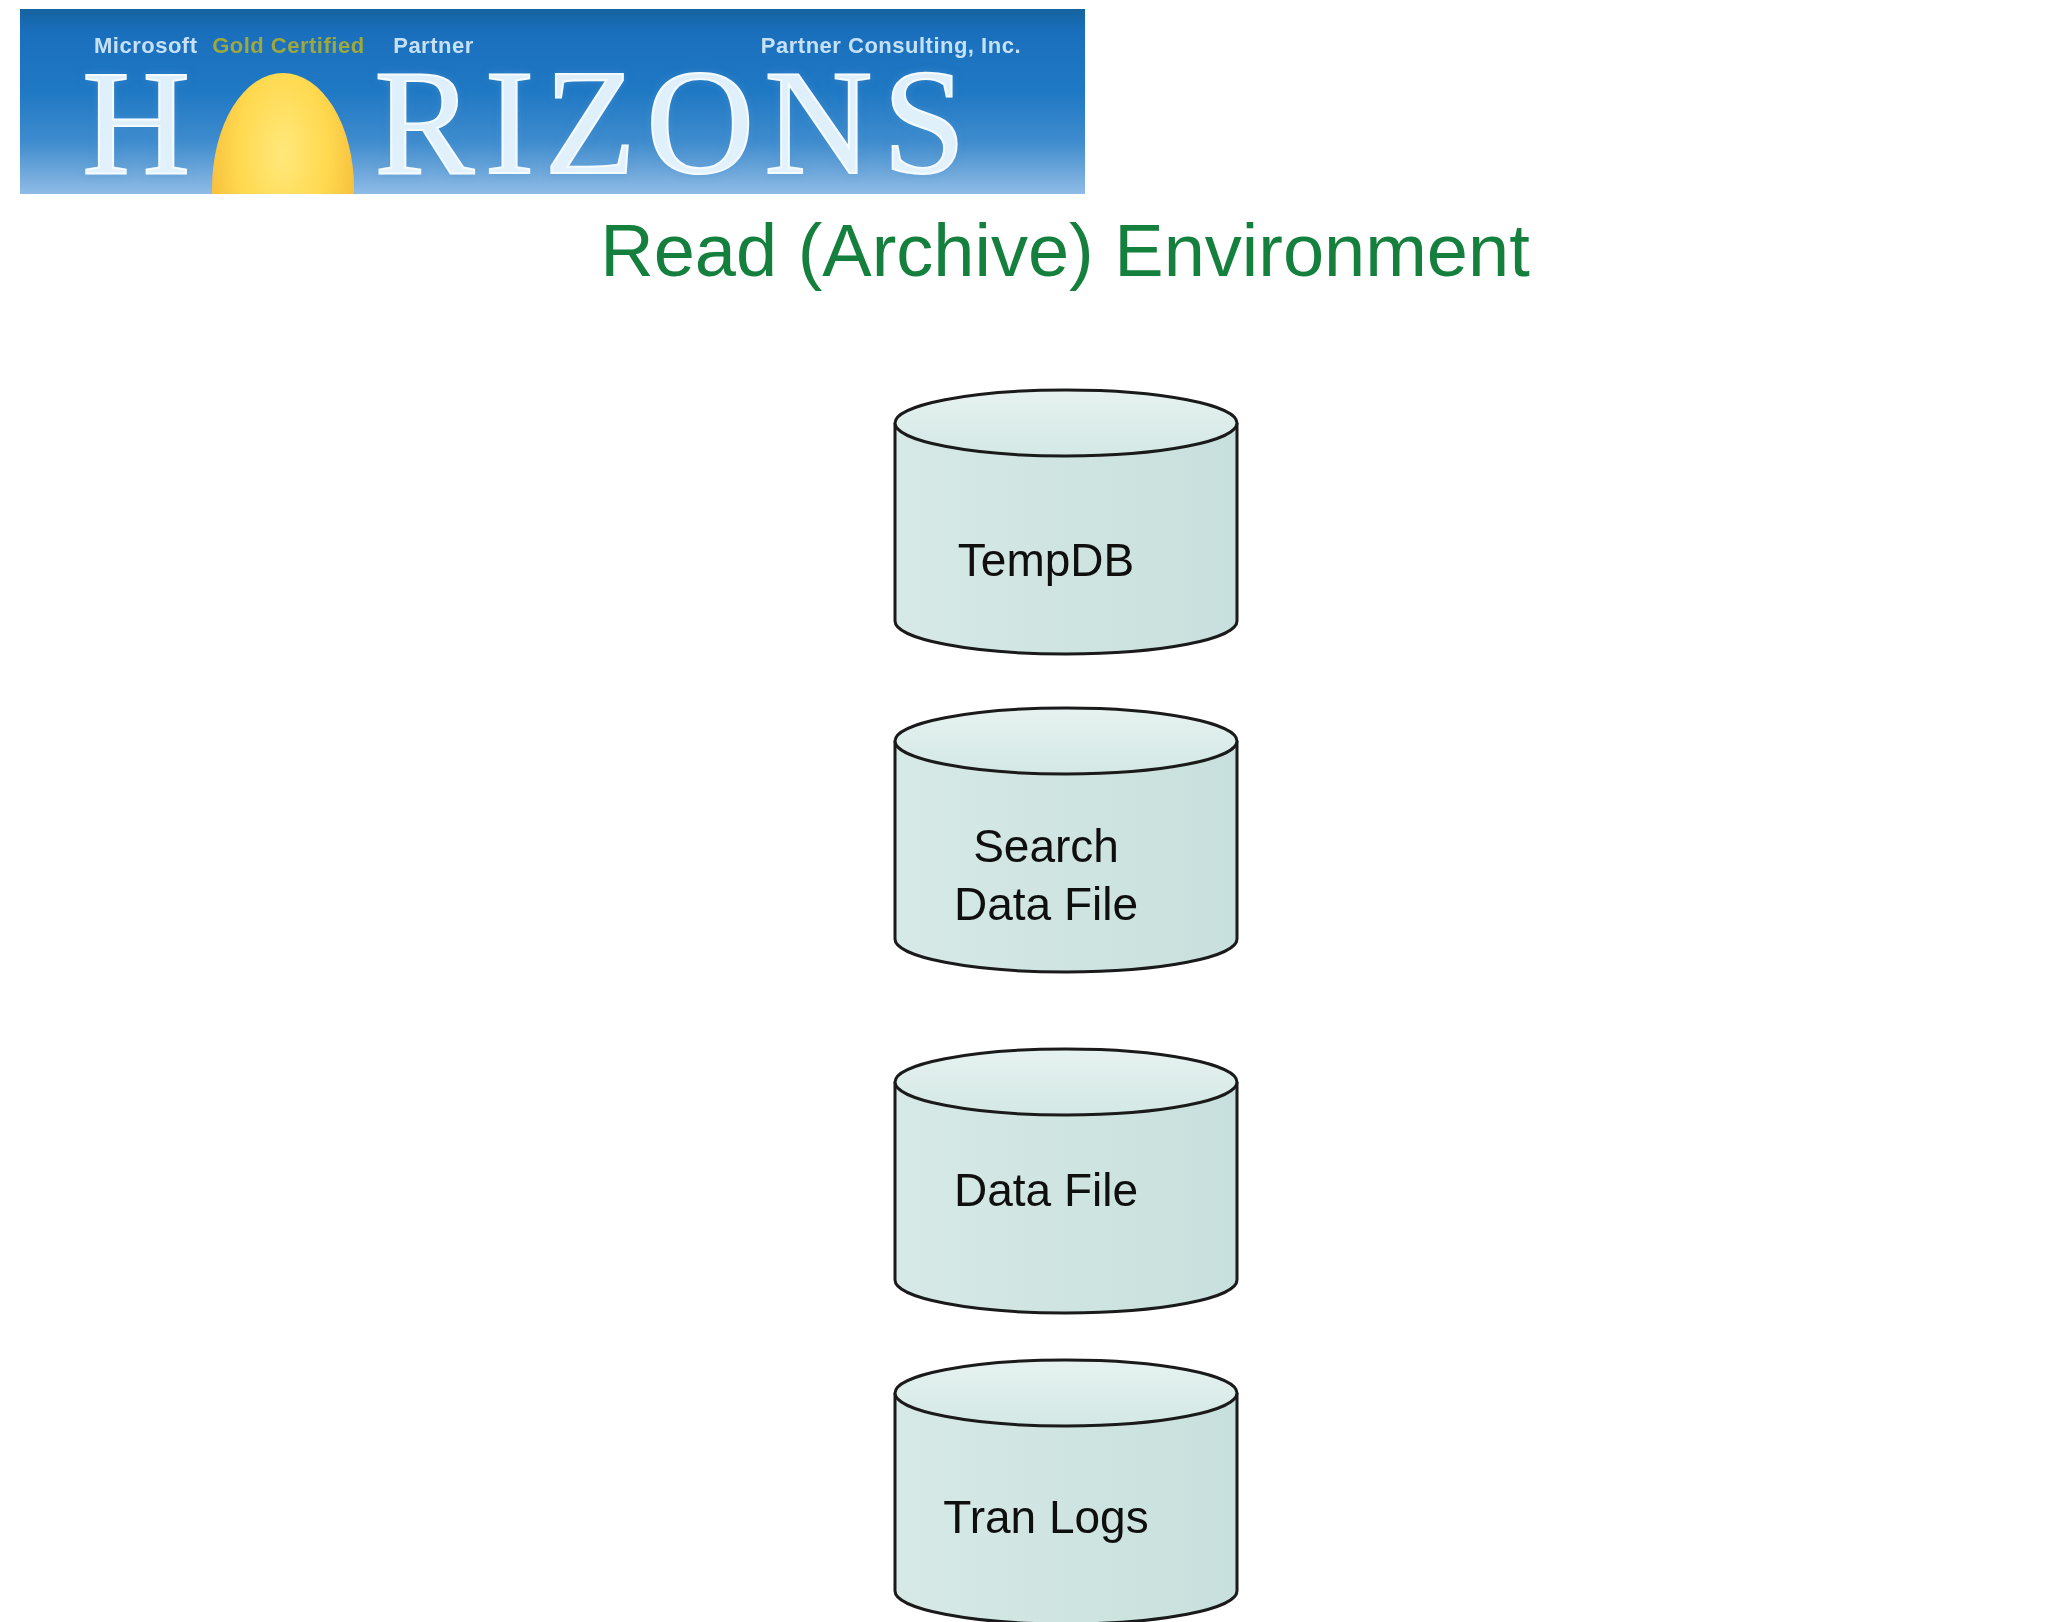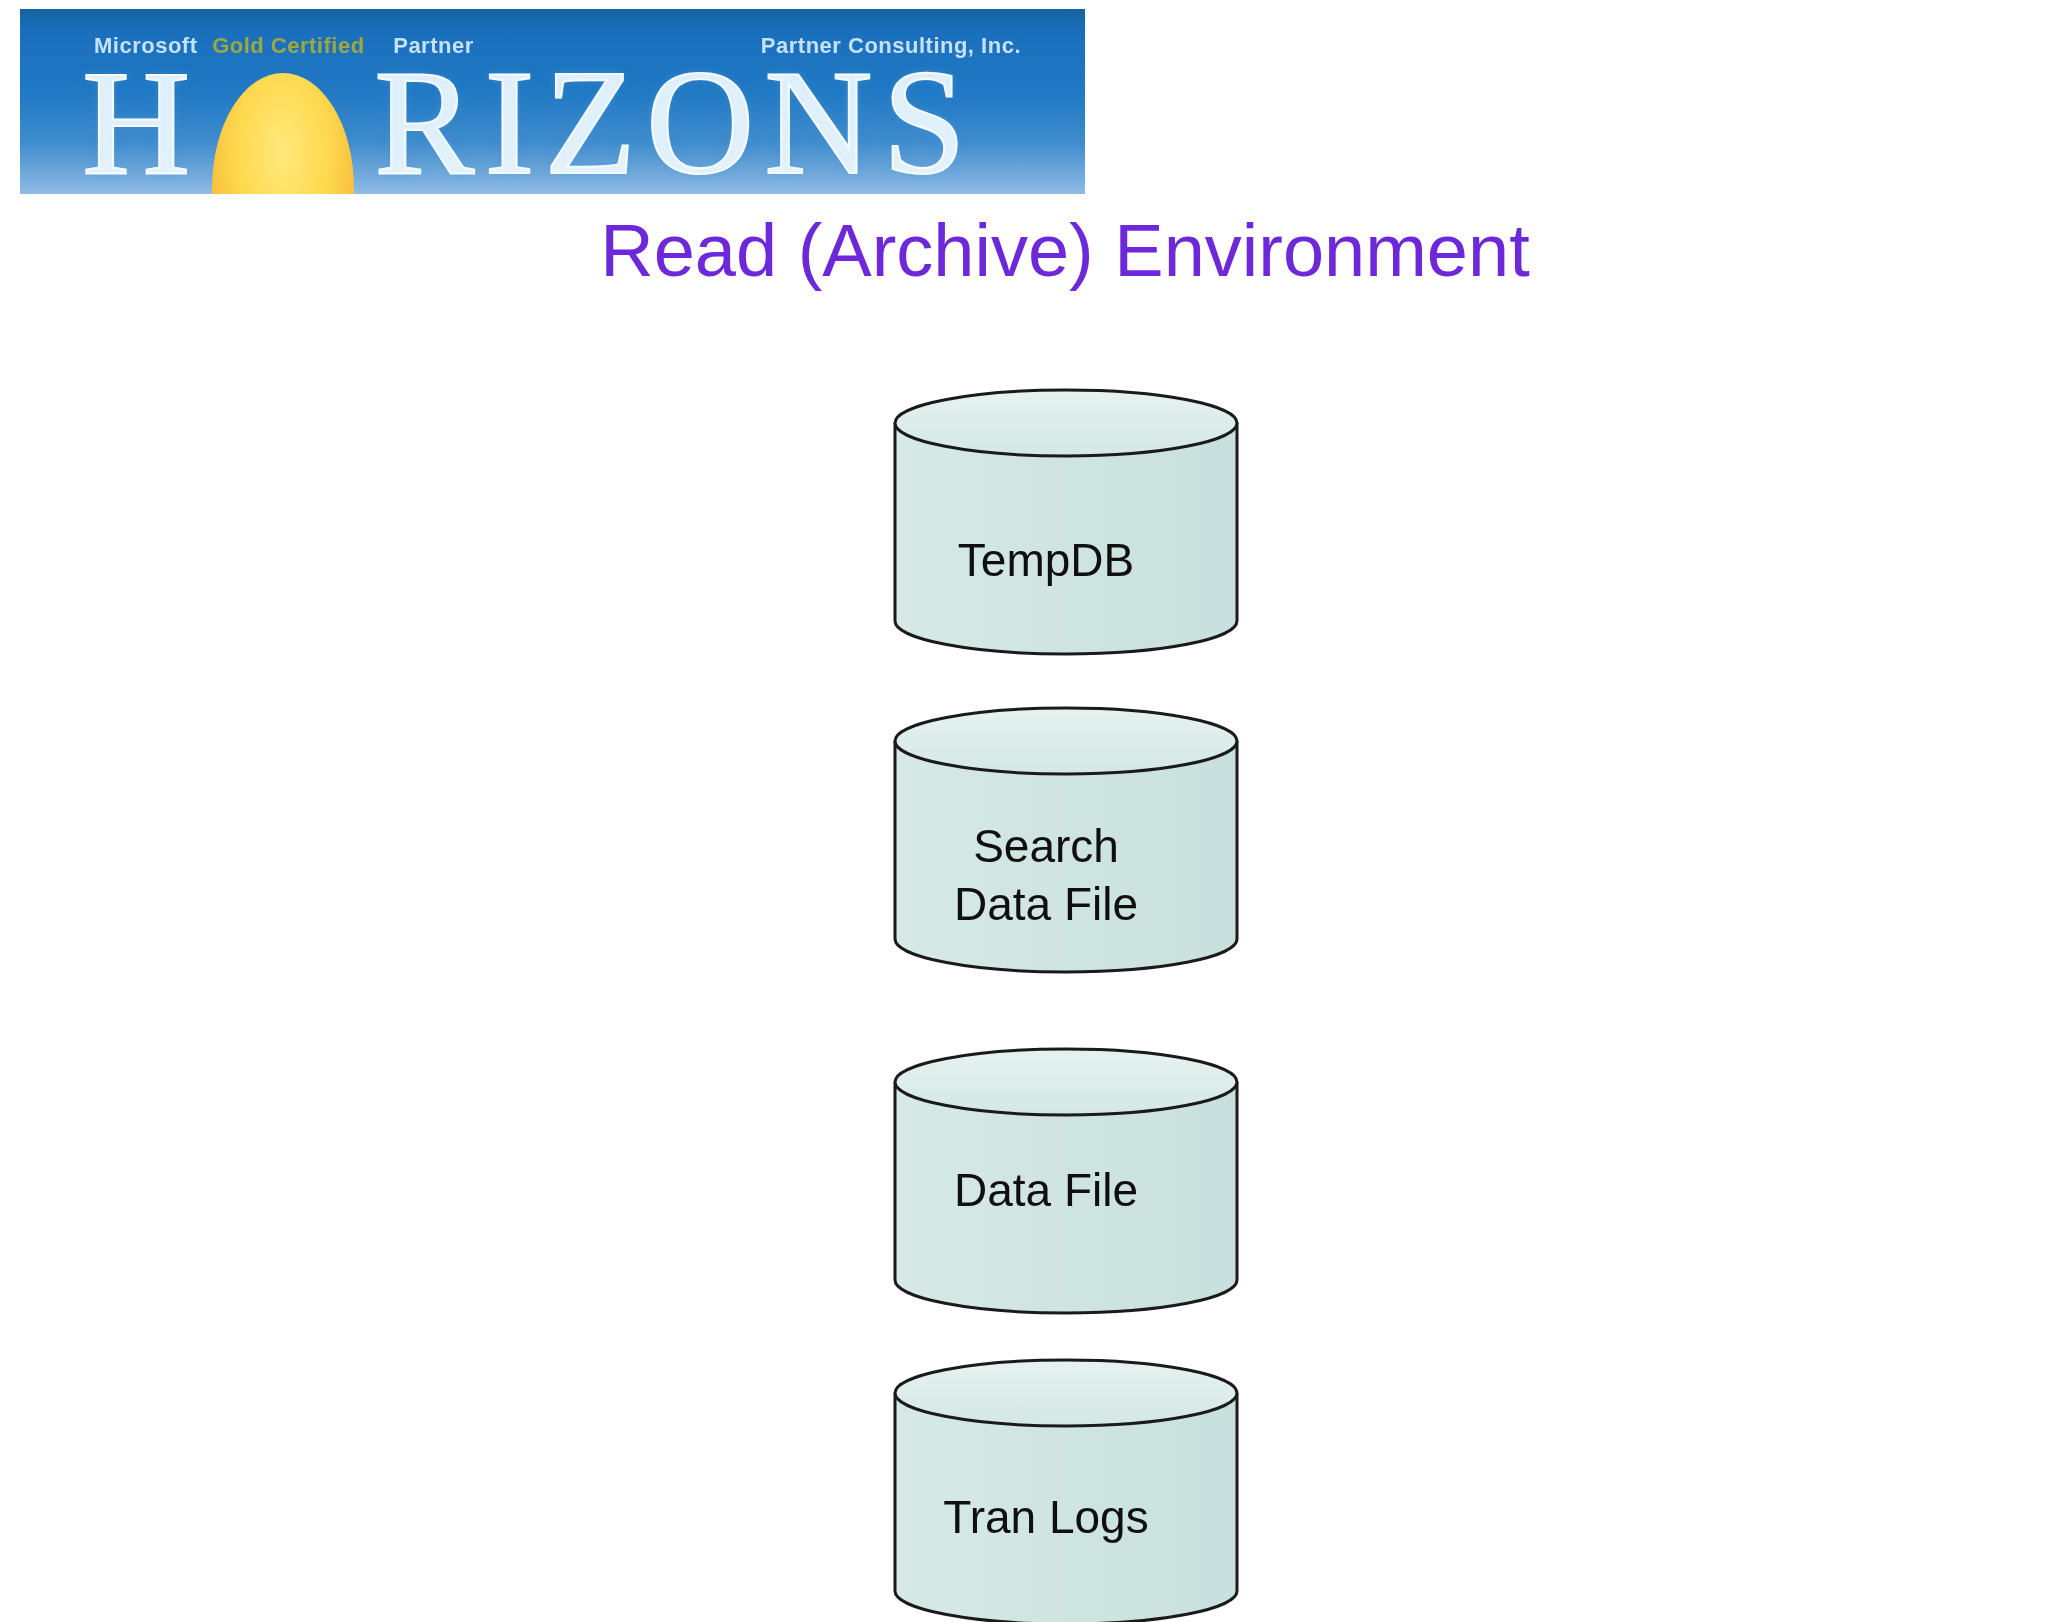--- a/index.html
+++ b/index.html
@@ -73,21 +73,21 @@
   
   .title {
     position: absolute;
     left: 465px;
     top: 208px;
     width: 1200px;
     margin: 0;
     text-align: center;
     font-size: 74px;
     font-weight: normal;
-    color: #6d28d9;
+    color: #15803d;
     letter-spacing: 0px;
     white-space: nowrap;
   }
 
   
   .cylinder {
     position: absolute;
     left: 893px;
     width: 306px;
     height: 268px;

